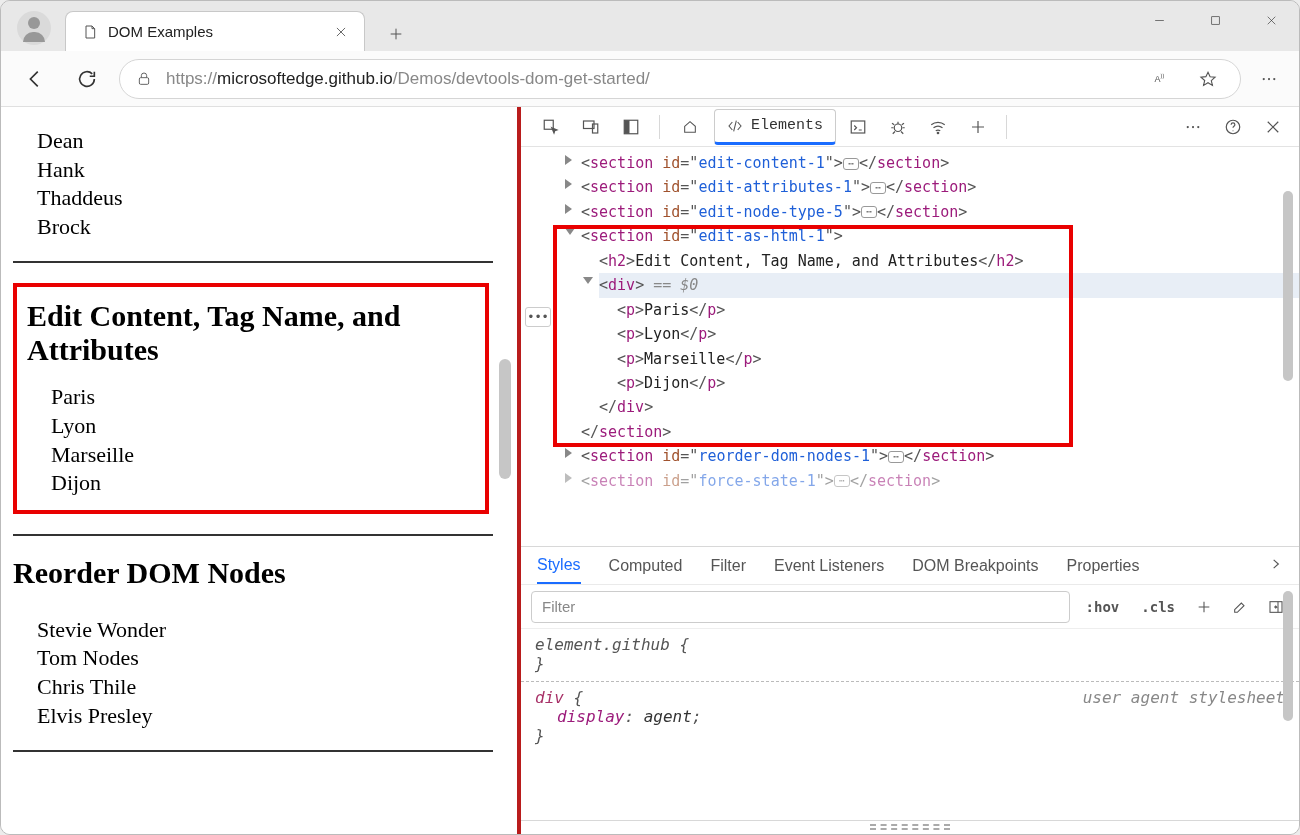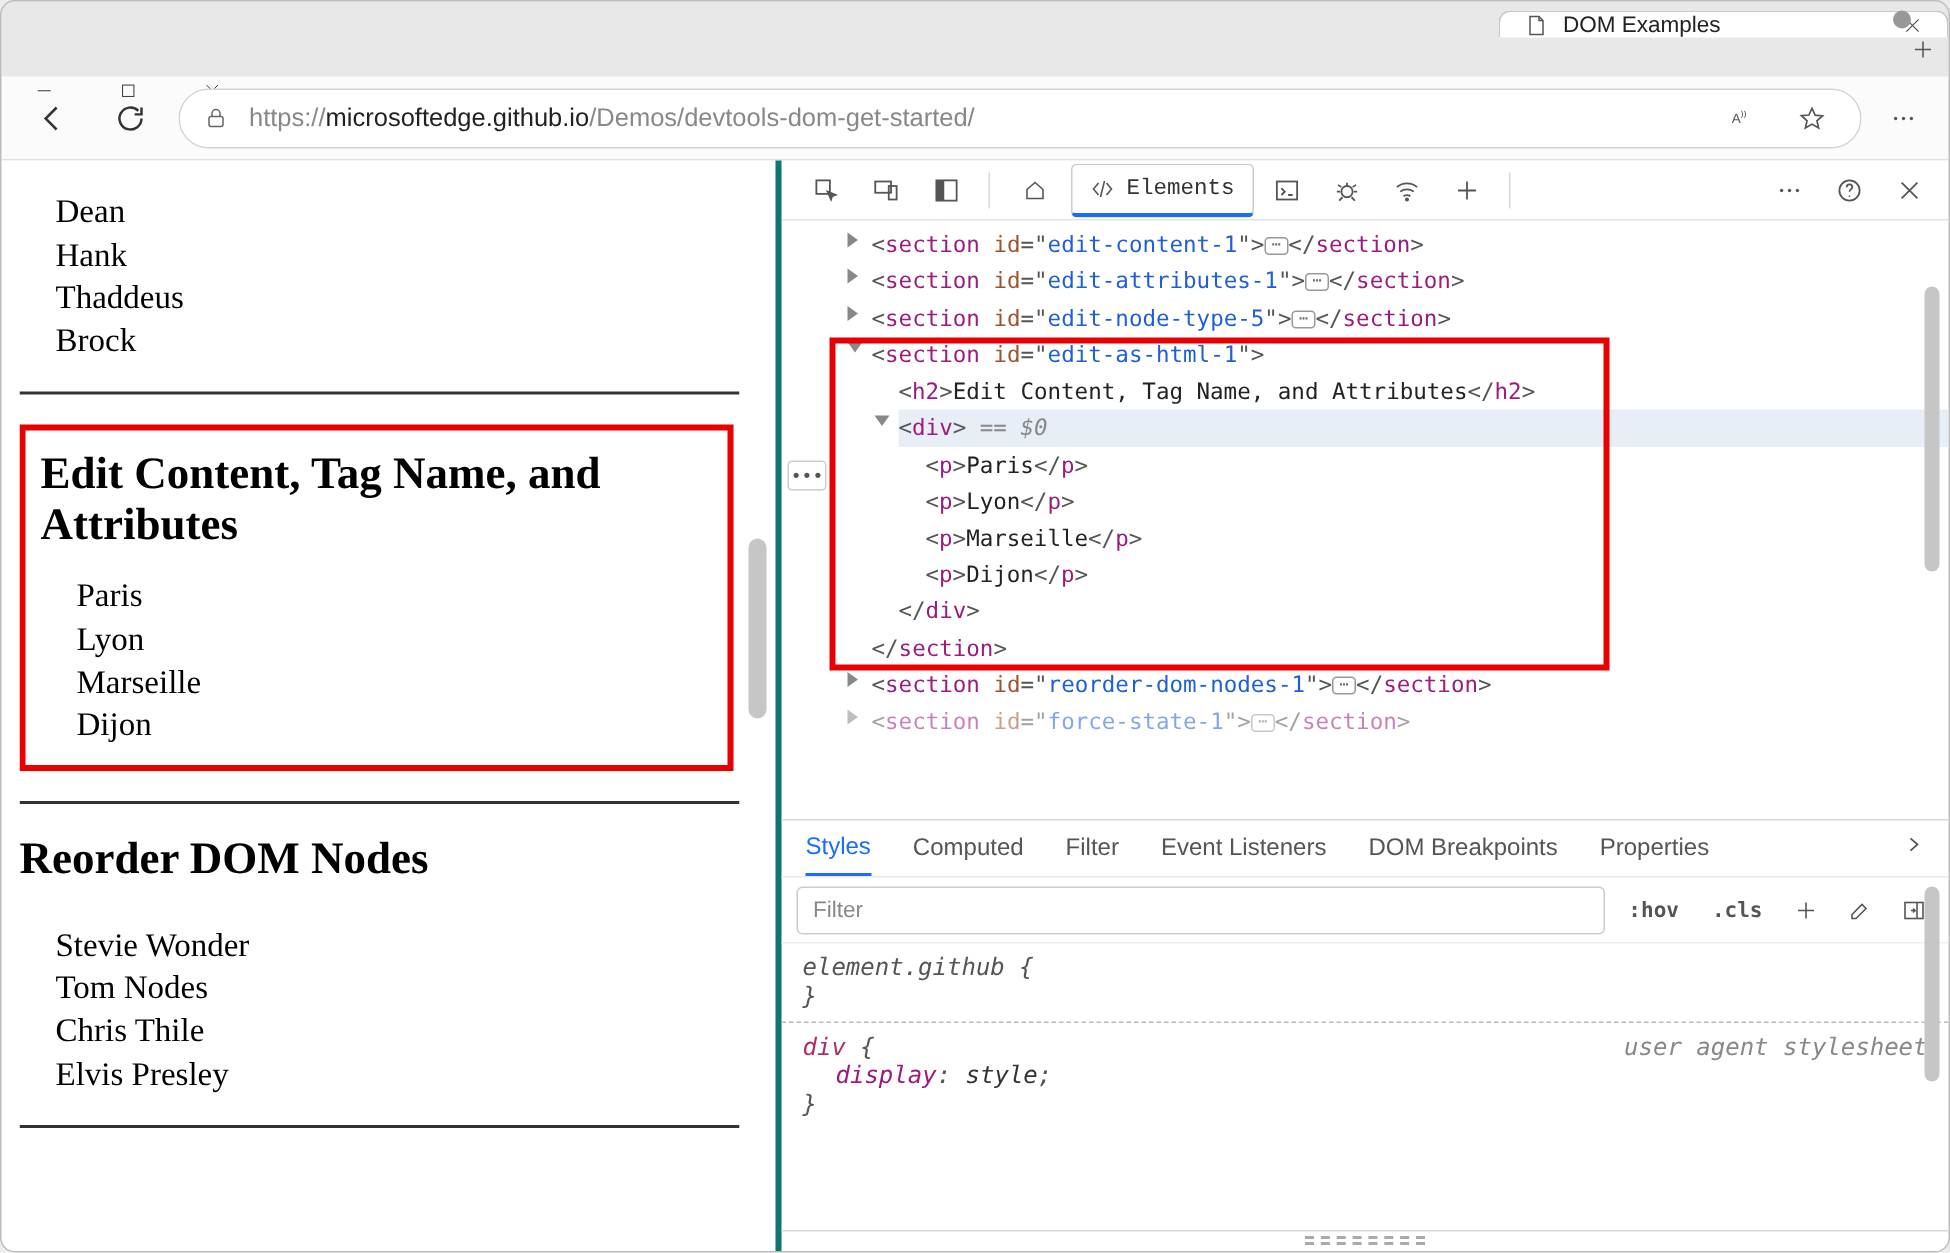--- a/index.html
+++ b/index.html
@@ -3,21 +3,21 @@
 <meta charset="utf-8">
 <style>
 * { margin: 0; padding: 0; box-sizing: border-box; }
 body {
   width: 1300px; height: 835px;
   background: #ececec; font-family: "Segoe UI", sans-serif;
   overflow: hidden; font-size: 14px; color: #222;
   border: 1px solid #bbb; border-radius: 10px;
 }
 
-.title-bar { height: 50px; display: flex; align-items: flex-end; background: #e8e8e8; flex-direction: column; }
+.title-bar { height: 50px; display: flex; align-items: flex-end; background: #e8e8e8; }
 .profile { width: 34px; height: 34px; margin: 0 14px 6px 16px; background: #dadada; border-radius: 50%; position: relative; }
 .profile::before { content:""; position:absolute; top:6px; left:50%; transform:translateX(-50%); width:12px; height:12px; background:#989898; border-radius:50%; }
 .profile::after { content:""; position:absolute; bottom:3px; left:50%; transform:translateX(-50%); width:22px; height:10px; background:#989898; border-radius:10px 10px 0 0; }
 .tab {
   display: flex; align-items: center; gap: 10px; height: 40px; padding: 0 16px;
   background: #fff; border-radius: 8px 8px 0 0; border: 1px solid #c8c8c8; border-bottom: none;
   font-size: 15px; min-width: 300px;
 }
 .tab .page-icon { width:16px; height:16px; }
 .tab .page-icon svg { width:16px; height:16px; stroke:#555; fill:none; stroke-width:1.5; }
@@ -37,21 +37,21 @@
 .nav-btn svg { width:22px; height:22px; stroke:#333; stroke-width:1.8; fill:none; }
 .addr { flex:1; height:40px; border:1px solid #d5d5d5; border-radius:20px; display:flex; align-items:center; padding:0 16px; gap:14px; background:#fff; }
 .addr svg.lock { width:16px; height:16px; stroke:#666; stroke-width:1.5; fill:none; }
 .addr .url { flex:1; font-size:17px; color:#888; white-space:nowrap; overflow:hidden; }
 .addr .url .dark { color:#222; }
 .tb-ico { width:32px; height:32px; display:flex; align-items:center; justify-content:center; }
 .tb-ico svg { width:18px; height:18px; stroke:#555; fill:none; stroke-width:1.5; }
 
 
 .main { display:flex; height: calc(100% - 106px); }
-.page-pane { width: 520px; background:#fff; position:relative; border-right: 4px solid #0f766e; }
+.page-pane { width: 520px; background:#fff; position:relative; border-right: 4px solid #b91c1c; }
 .page-scroll { position:absolute; top:0; left:12px; right:24px; bottom:12px; overflow:hidden; font-family: "Times New Roman", serif; font-size:22px; color:#000; }
 .page-scroll hr { border:none; border-top:2px solid #333; margin:20px 0; }
 .page-scroll h2 { font-size:30px; font-weight:bold; margin:6px 0 16px; }
 .page-scroll .indent { margin-left:24px; line-height:1.3; }
 .red-box { border:4px solid #e90000; padding:6px 10px 12px; margin-right:4px; }
 .page-pane .sbar { position:absolute; right:2px; top:0; width:18px; height:100%; }
 .page-pane .sbar .thumb { position:absolute; left:2px; width:12px; top:252px; height:120px; background:#c6c6c6; border-radius:6px; }
 
 
 .devtools { flex:1; display:flex; flex-direction:column; background:#fff; }
@@ -366,21 +366,21 @@
         </div>
         <div class="srules">
           <div class="rule">
             <span class="sel2" style="color:#555">element.github</span> <span class="bracket">{</span><br>
             <span class="bracket">}</span>
           </div>
           <hr>
           <div class="rule">
             <span class="uas">user agent stylesheet</span>
             <span class="sel2">div</span> <span class="bracket">{</span><br>
-            <span class="prop">display</span><span>: </span><span class="val">style</span><span>;</span><br>
+            <span class="prop">display</span><span>: </span><span class="val">agent</span><span>;</span><br>
             <span class="bracket">}</span>
           </div>
         </div>
         <div class="sbar">
             <div class="thumb"></div>
           </div>
       </div>
 
       <div class="drawer">
           <div class="grip"></div>

